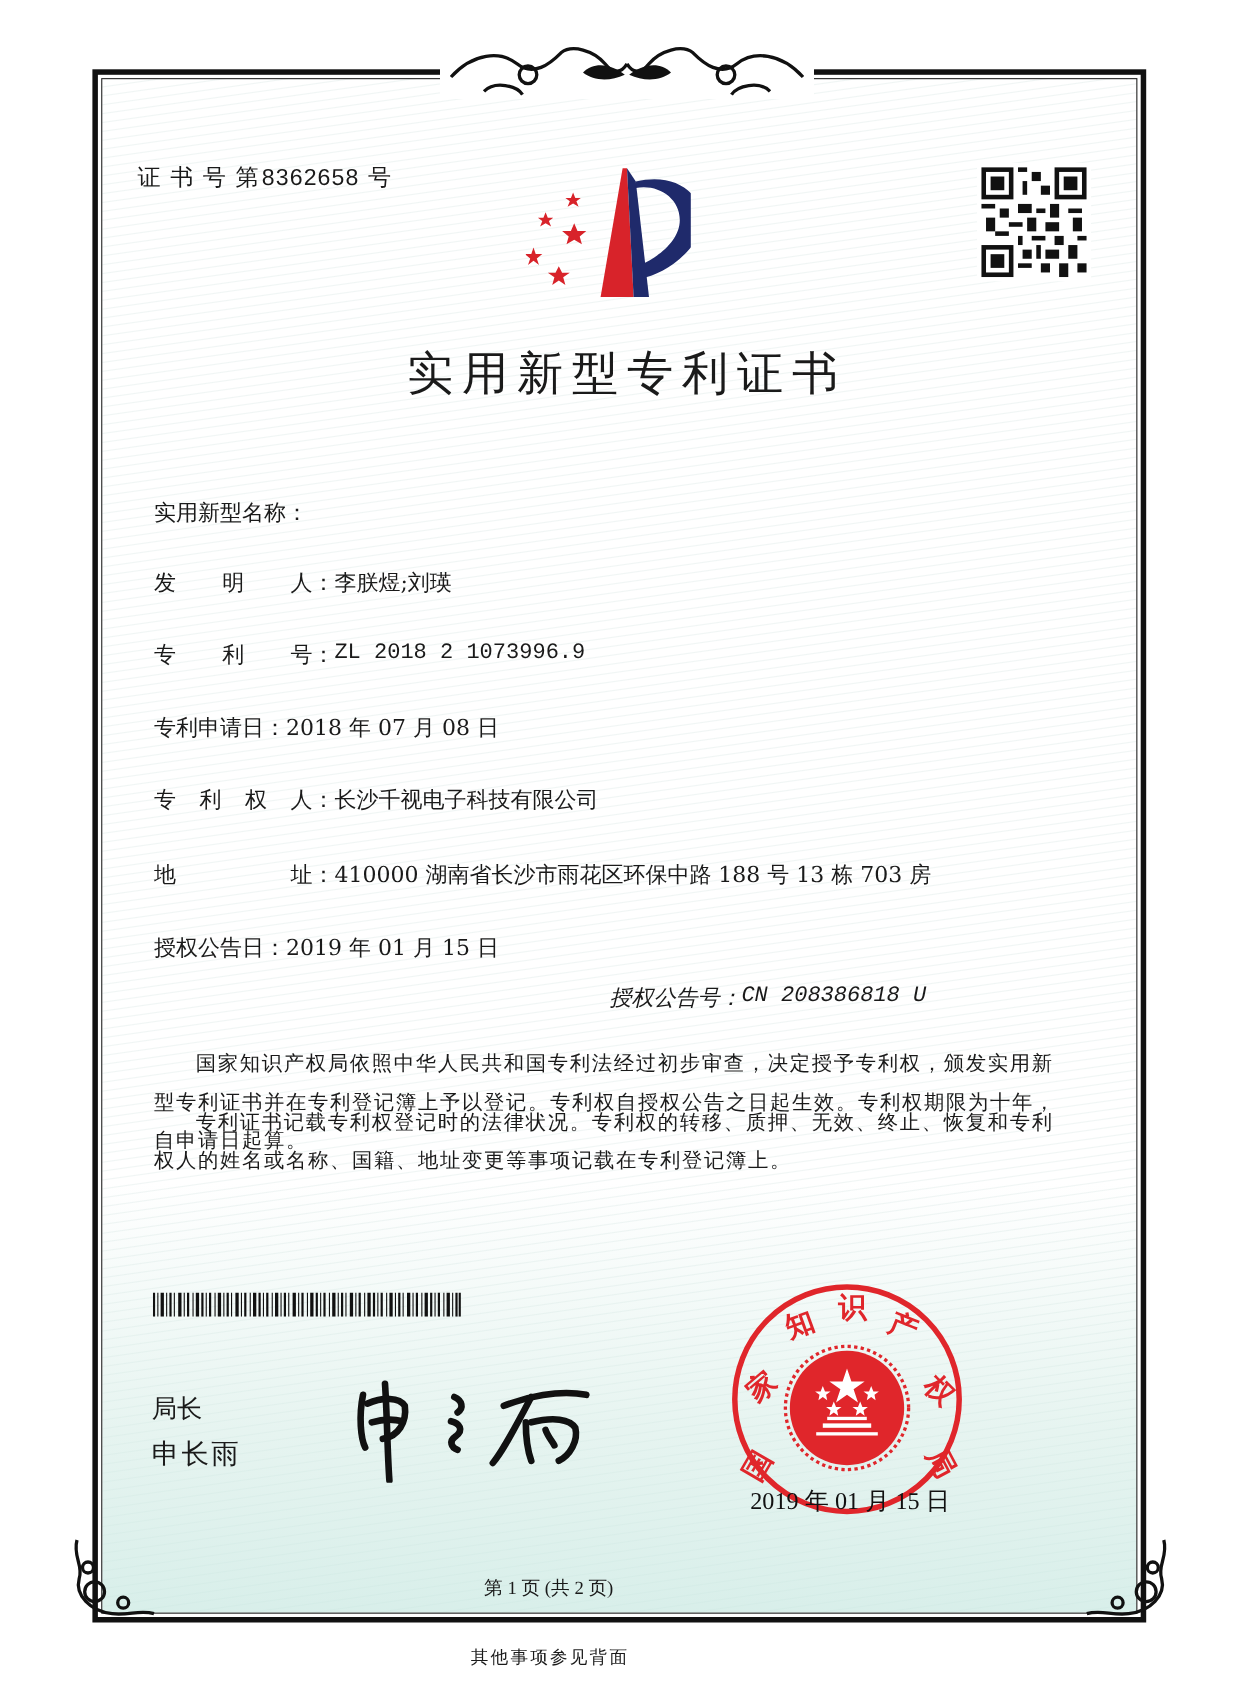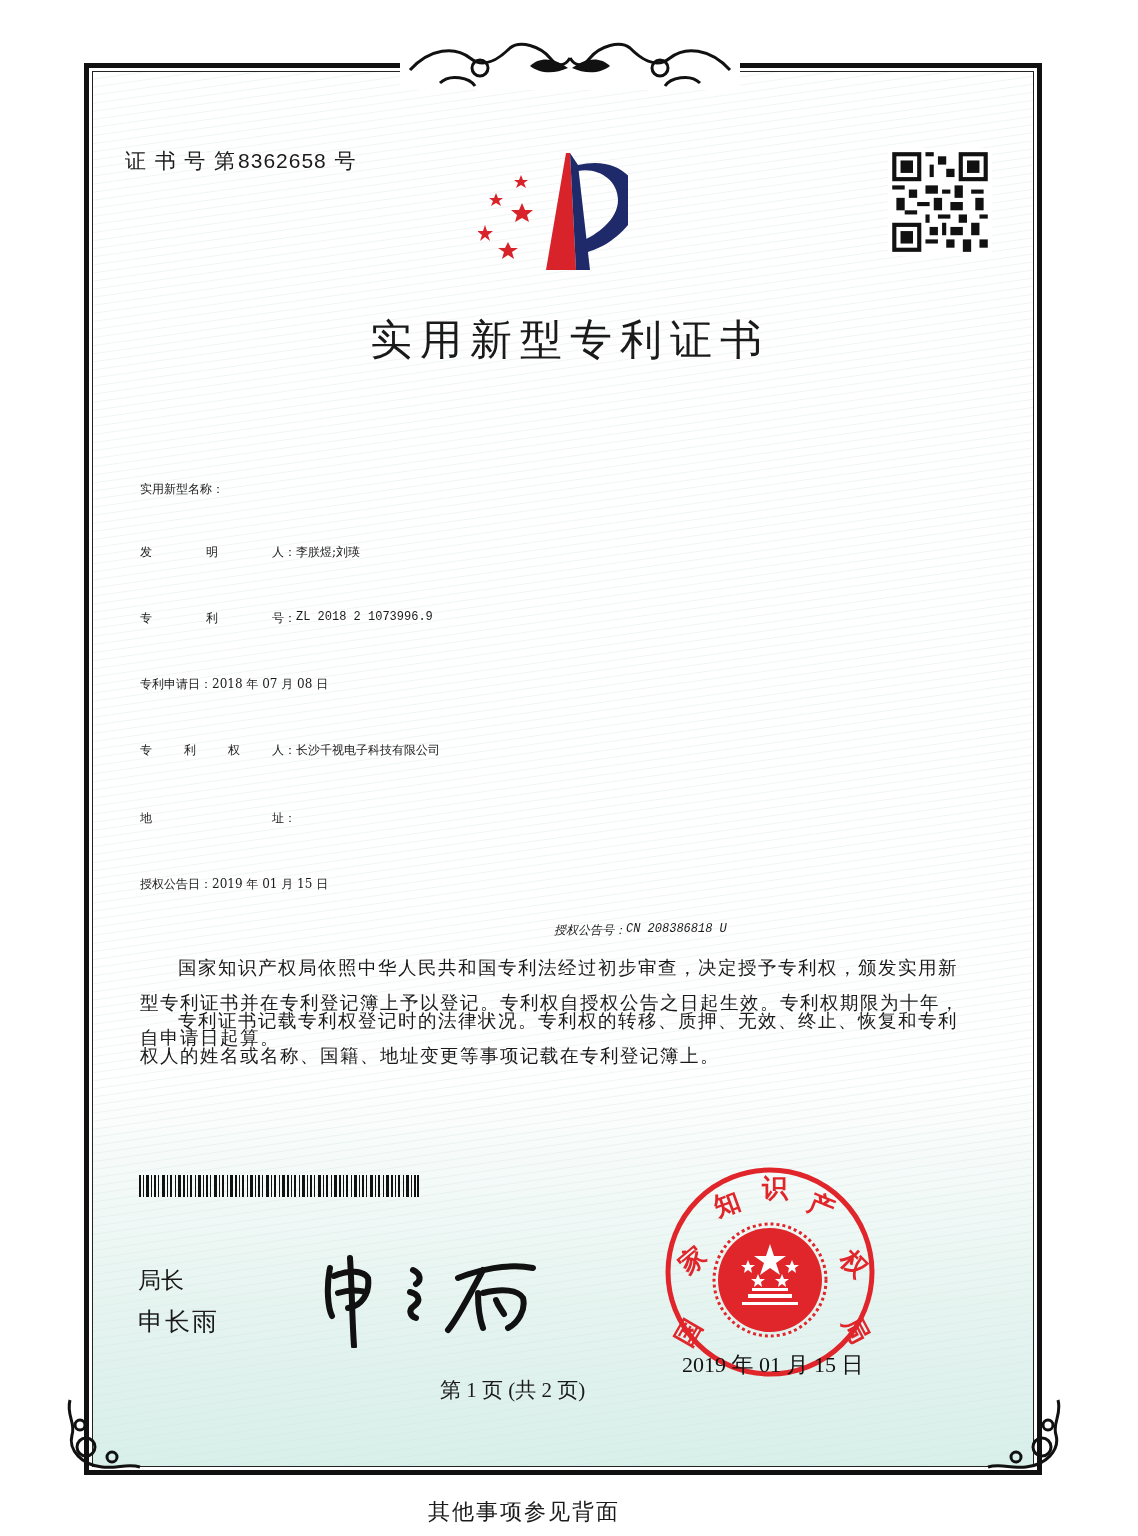--- a/index.html
+++ b/index.html
@@ -27,40 +27,40 @@
 
   .cert-no { position:absolute; left:125px; top:147px; font-size:21px; letter-spacing:1px; }
   .logo { position:absolute; left:478px; top:145px; width:150px; height:130px; }
   .qr { position:absolute; left:888px; top:148px; width:104px; height:108px; }
 
   .title {
     position:absolute; left:300px; top:312px; width:540px; text-align:center;
     font-size:42px; letter-spacing:8px; font-family:"DejaVu Serif",serif; font-weight:normal;
   }
 
-  .field { position:absolute; left:140px; font-size:12px; display:flex; white-space:nowrap;margin-top:28px; }
+  .field { position:absolute; left:140px; font-size:20px; display:flex; white-space:nowrap; }
   .field .label { display:inline-block; }
   .field .value { display:inline-block; }
   .lbl-wide { width:144px; display:inline-flex; justify-content:space-between; }
 
   .para {
     position:absolute; left:140px; width:825px; font-size:18.5px; line-height:35px;
     text-indent:38px; letter-spacing:1.5px; font-family:"DejaVu Serif",serif;
   }
 
   .barcode { position:absolute; left:139px; top:1175px; width:280px; height:22px; }
   .director-title { position:absolute; left:138px; top:1265px; font-size:23px; font-family:"DejaVu Sans",sans-serif; }
   .director-name { position:absolute; left:138px; top:1305px; font-size:25px; font-family:Liberation Mono, monospace; letter-spacing:2px; }
   .signature { position:absolute; left:318px; top:1248px; width:240px; height:100px; }
 
   .seal { position:absolute; left:660px; top:1162px; width:220px; height:220px; }
   .seal-date { position:absolute; left:682px; top:1350px; font-size:22px; font-family:"Liberation Serif",serif; color:#111; }
 
-  .page-no { position:absolute; left:440px; top:1376px; font-size:21px; font-family:"Liberation Serif",serif; }
-  .footer-note { position:absolute; left:428px; top:1497px; font-size:22px; letter-spacing:2px; }
+  .page-no { position:absolute; left:440px; top:1432px; font-size:17px; font-family:"Liberation Serif",serif; }
+  .footer-note { position:absolute; left:428px; top:1497px; font-size:16px; letter-spacing:2px; }
 </style>
 </head>
 <body>
 
 <div class="frame-outer"></div>
 <div class="frame-inner"></div>
 
 <svg class="top-ornament" viewBox="0 0 340 62">
   <g fill="none" stroke="#111" stroke-width="3">
     <path d="M10 42 C30 20 55 18 70 30 C85 42 100 30 110 20 C120 12 140 18 150 30 C158 40 165 38 170 30"></path>
@@ -195,20 +195,21 @@
     <span>：</span>
   <span class="value">长沙千视电子科技有限公司</span>
 </div>
 
 <div class="field" style="top:782px;">
   <span class="lbl-wide">
     <span>地</span>
     <span>址</span>
   </span>
     <span>：</span>
+  <span class="value">410000 湖南省长沙市雨花区环保中路 188 号 13 栋 703 房</span>
 </div>
 
 <div class="field" style="top:848px;">
   <span class="label">授权公告日：</span>
   <span class="value">2019 年 01 月 15 日</span>
 </div>
 
 <div class="field" style="top:894px; left:554px;font-style:italic;">
   <span class="label">授权公告号：</span>
   <span class="value" style="font-family:'Liberation Mono',monospace;">CN 208386818 U</span>

